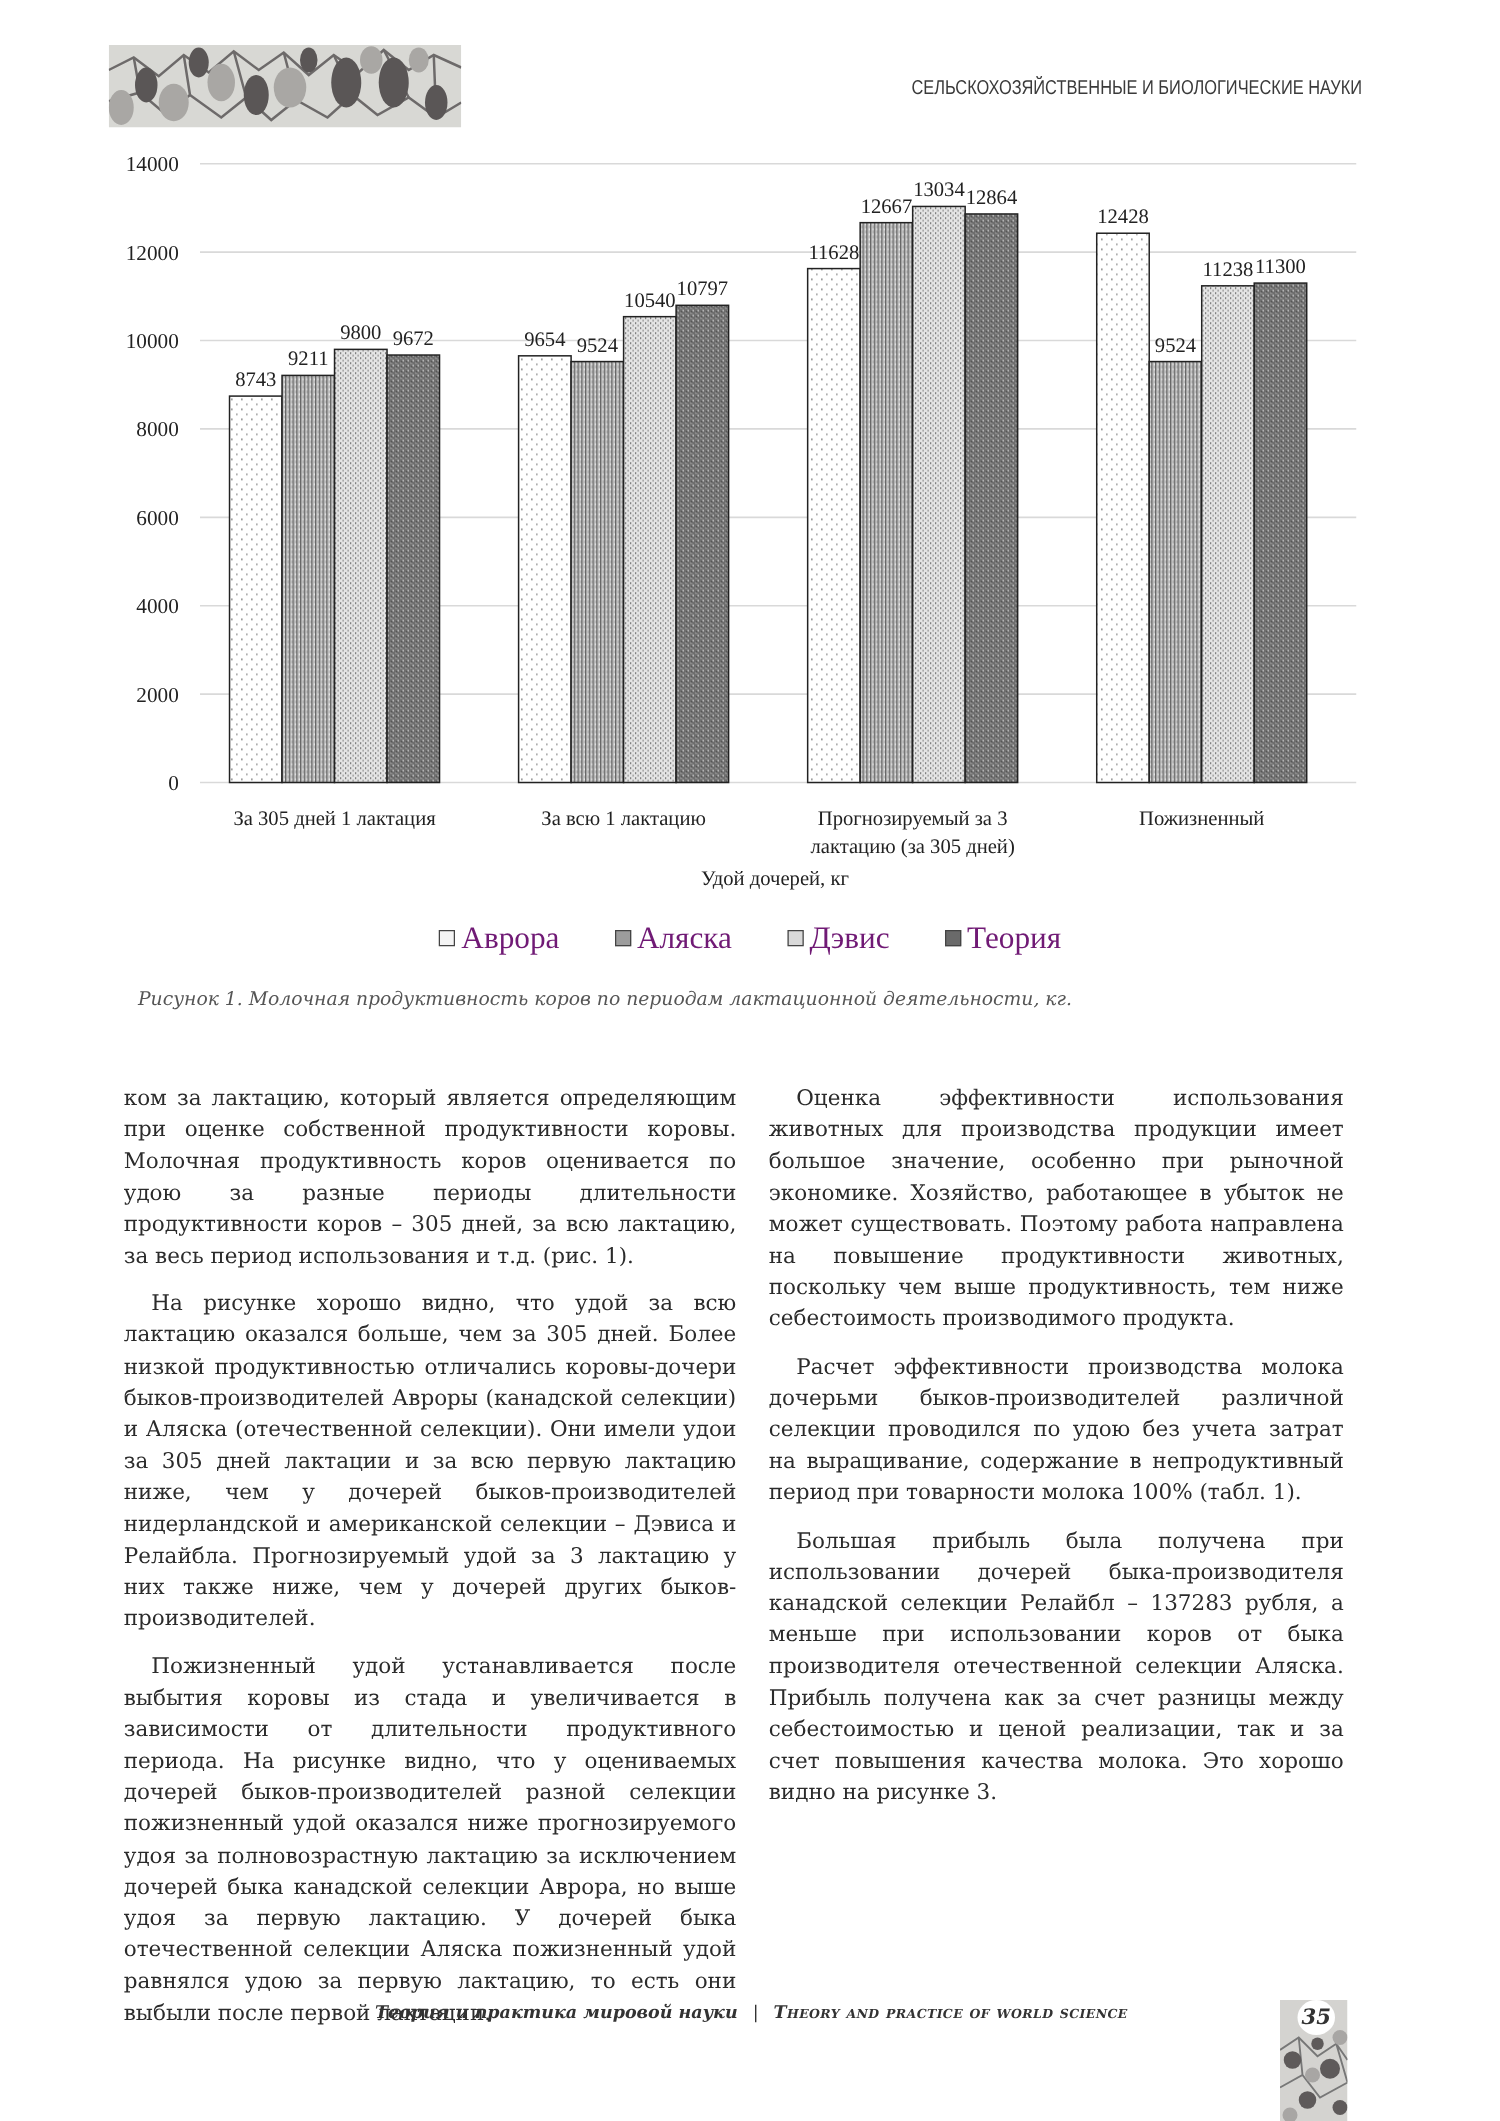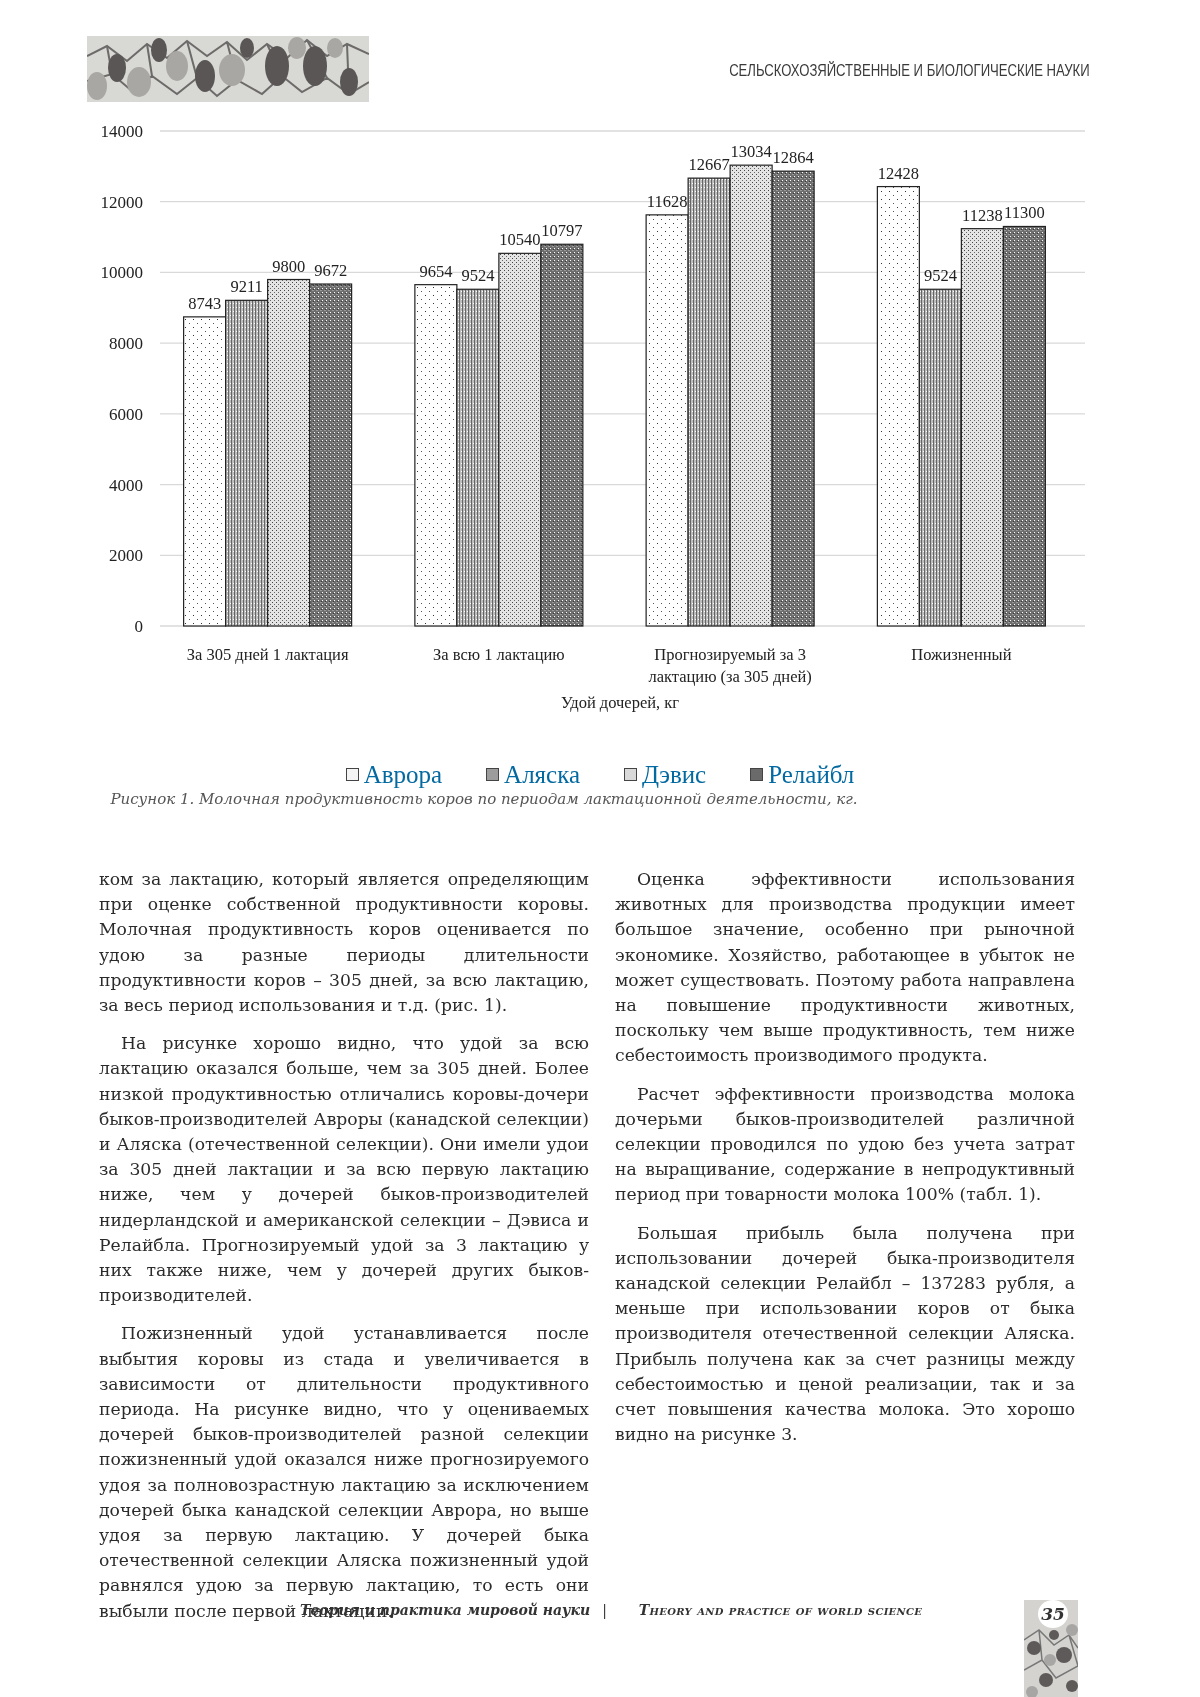--- a/index.html
+++ b/index.html
@@ -1,32 +1,32 @@
 <!DOCTYPE html>
 <html><head>
 <meta charset="utf-8">
 <style>
   html, body { margin:0; padding:0; background:#ffffff; }
   body { width:1200px; height:1697px; position:relative; overflow:hidden; font-family:"DejaVu Serif", serif; color:#2a2a2a; }
   .header-img { position:absolute; left:87px; top:36px; width:282px; height:66px; }
   .header-title { position:absolute; right:110px; top:62px; font-family:"Liberation Sans", sans-serif; font-size:16px; letter-spacing:0px; color:#3a3a3a; transform:scaleX(0.82); transform-origin:right center; white-space:nowrap; }
   #chart { position:absolute; left:0; top:110px; }
-  .legend { position:absolute; top:736px; left:0; width:1200px; text-align:center; font-family:"Liberation Serif", serif; font-size:25px; color:#0369a1;margin-top:23px; }
+  .legend { position:absolute; top:736px; left:0; width:1200px; text-align:center; font-family:"Liberation Serif", serif; font-size:25px; color:#701a75; }
   .legend-item { display:inline-flex; align-items:center; margin:0 22px; }
   .legend-swatch { width:11px; height:11px; border:1px solid #444; margin-right:5px; display:inline-block; }
   .caption { position:absolute; top:790px; left:0; width:968px; text-align:center; font-family:"DejaVu Serif", serif; font-style:italic; font-size:15px; color:#555; }
   .col { position:absolute; top:854px; width:516px; font-family:"DejaVu Serif", serif; font-size:17.2px; line-height:25.2px; color:#2b2b2b; text-align:justify; hyphens:manual; }
   .col p { margin:13px; text-indent:0; }
   .col p.ind { text-indent:22px; }
   .col-left { left:86px; }
   .col-right { left:602px; width:486px; }
   .footer { position:absolute; top:1602px; left:300px; font-family:"DejaVu Serif", serif; font-size:14px; color:#333; white-space:nowrap; }
   .footer .ru { font-style:italic; font-weight:bold; }
   .footer .sep { margin:0 12px; }
-  .footer .en { font-style:italic; font-weight:bold; font-variant:small-caps; letter-spacing:0.3px;margin-left:20px; }
+  .footer .en { font-style:italic; font-weight:bold; font-variant:small-caps; letter-spacing:0.3px; }
   .page-tab { position:absolute; left:1024px; top:1600px; width:54px; height:97px; }
   .page-num { position:absolute; left:1038px; top:1600px; width:30px; height:28px; border-radius:50%; background:#fff; font-family:"DejaVu Serif", serif; font-style:italic; font-weight:bold; font-size:17px; text-align:center; line-height:28px; color:#333; }
 </style>
 </head>
 <body>
 
 <svg class="header-img" viewBox="0 0 282 66" preserveAspectRatio="none">
   <rect x="0" y="0" width="282" height="66" fill="#d8d8d4"></rect>
   <g stroke="#6d6a6a" stroke-width="2" fill="none">
     <path d="M0 20 L20 10 L40 25 L60 8 L80 22 L100 5 L120 20 L140 6 L160 24 L180 8 L200 22 L220 4 L240 20 L260 8 L282 18"></path>
@@ -145,21 +145,21 @@
       <span class="legend-swatch" style="background: rgb(244, 244, 244);"></span>
       <span>Аврора</span>
     </span><span class="legend-item">
       <span class="legend-swatch" style="background: rgb(156, 156, 156);"></span>
       <span>Аляска</span>
     </span><span class="legend-item">
       <span class="legend-swatch" style="background: rgb(217, 217, 217);"></span>
       <span>Дэвис</span>
     </span><span class="legend-item">
       <span class="legend-swatch" style="background: rgb(106, 106, 106);"></span>
-      <span>Релайбл</span>
+      <span>Теория</span>
     </span></div>
 
 <div class="caption">Рисунок 1. Молочная продуктивность коров по периодам лактационной деятельности, кг.</div>
 
 <div class="col col-left" id="col-left">
     <p>ком за лактацию, который является определяющим при оценке собственной продуктивности коровы. Молочная продуктивность коров оценивается по удою за разные периоды длительности продуктивности коров – 305 дней, за всю лактацию, за весь период использования и т.д. (рис. 1).</p>
     <p class="ind">На рисунке хорошо видно, что удой за всю лактацию оказался больше, чем за 305 дней. Более низкой продуктивностью отличались коровы-дочери быков-производителей Авроры (канадской селекции) и Аляска (отечественной селекции). Они имели удои за 305 дней лактации и за всю первую лактацию ниже, чем у дочерей быков-производителей нидерландской и американской селекции – Дэвиса и Релайбла. Прогнозируемый удой за 3 лактацию у них также ниже, чем у дочерей других быков-производителей.</p>
     <p class="ind">Пожизненный удой устанавливается после выбытия коровы из стада и увеличивается в зависимости от длительности продуктивного периода. На рисунке видно, что у оцениваемых дочерей быков-производителей разной селекции пожизненный удой оказался ниже прогнозируемого удоя за полновозрастную лактацию за исключением дочерей быка канадской селекции Аврора, но выше удоя за первую лактацию. У дочерей быка отечественной селекции Аляска пожизненный удой равнялся удою за первую лактацию, то есть они выбыли после первой лактации.</p>
   </div>
 <div class="col col-right" id="col-right">

